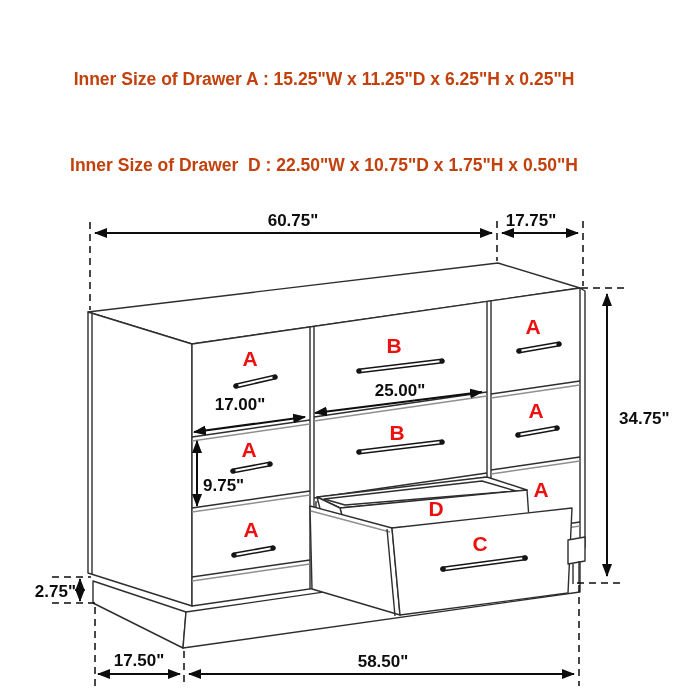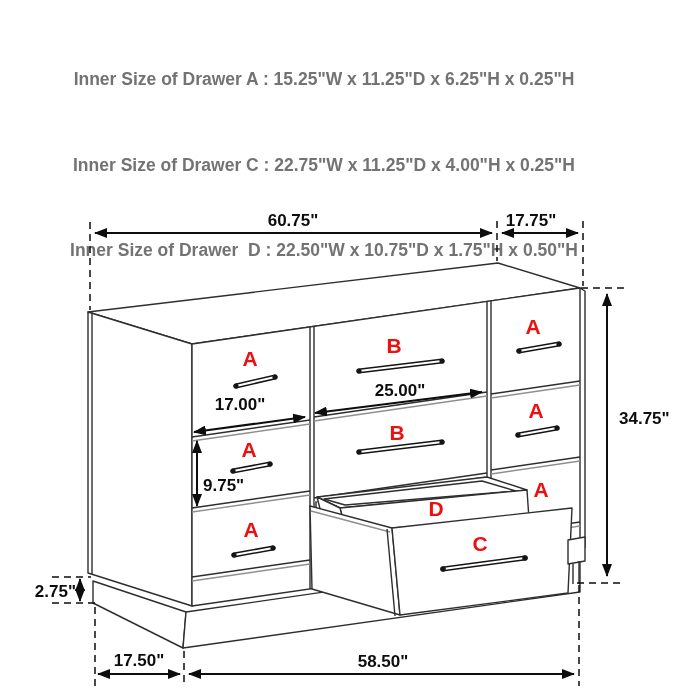--- a/index.html
+++ b/index.html
@@ -1,19 +1,19 @@
 <!DOCTYPE html>
 <html><head>
 <meta charset="utf-8">
 <style>
   html,body{margin:0;padding:0;background:#fff;}
   .canvas{position:relative;width:700px;height:700px;background:#fff;overflow:hidden;
           font-family:"Liberation Sans",sans-serif;}
   .spec{position:absolute;top:8px;left:0;width:648px;text-align:center;
-        font-weight:bold;font-size:17.5px;line-height:28.5px;color:#737373;
+        font-weight:bold;font-size:17.5px;line-height:28.5px;color:#c2410c;
         white-space:pre;}
   svg{position:absolute;top:0;left:0;}
   svg text{font-family:"Liberation Sans",sans-serif;font-weight:bold;}
   .dim-label{font-size:17px;fill:#0d0d0d;}
   .letter{font-size:21px;fill:#ec1111;text-anchor:middle;}
   .edge{stroke:#2e2e2e;stroke-width:1.4;fill:none;stroke-linejoin:round;}
   .edge-f{stroke:#2e2e2e;stroke-width:1.4;fill:#ffffff;stroke-linejoin:round;}
   .edge-g{stroke:#8f8f8f;stroke-width:1.4;fill:none;}
   .dimline{stroke:#0d0d0d;stroke-width:2;fill:none;}
   .dash{stroke:#0d0d0d;stroke-width:1.5;fill:none;stroke-dasharray:7 5;}
@@ -21,21 +21,20 @@
   .hbar-i{stroke:#ffffff;stroke-width:2;stroke-linecap:round;}
   .hend{fill:#151515;}
 </style>
 </head>
 <body>
 
 <div class="canvas">
 
   <div class="spec">
     <div>Inner Size of Drawer A : 15.25"W x 11.25"D x 6.25"H x 0.25"H</div>
-    <div>Inner Size of Drawer C : 22.75"W x 11.25"D x 4.00"H x 0.25"H</div>
     <div>Inner Size of Drawer  D : 22.50"W x 10.75"D x 1.75"H x 0.50"H</div>
   </div>
 
   <svg width="700" height="700" viewBox="0 0 700 700">
     <defs>
       <marker id="ah" markerWidth="13" markerHeight="10" refX="12" refY="5" orient="auto-start-reverse" markerUnits="userSpaceOnUse">
         <path d="M0,0 L13,5 L0,10 Z" fill="#0d0d0d"></path>
       </marker>
     </defs>
 

